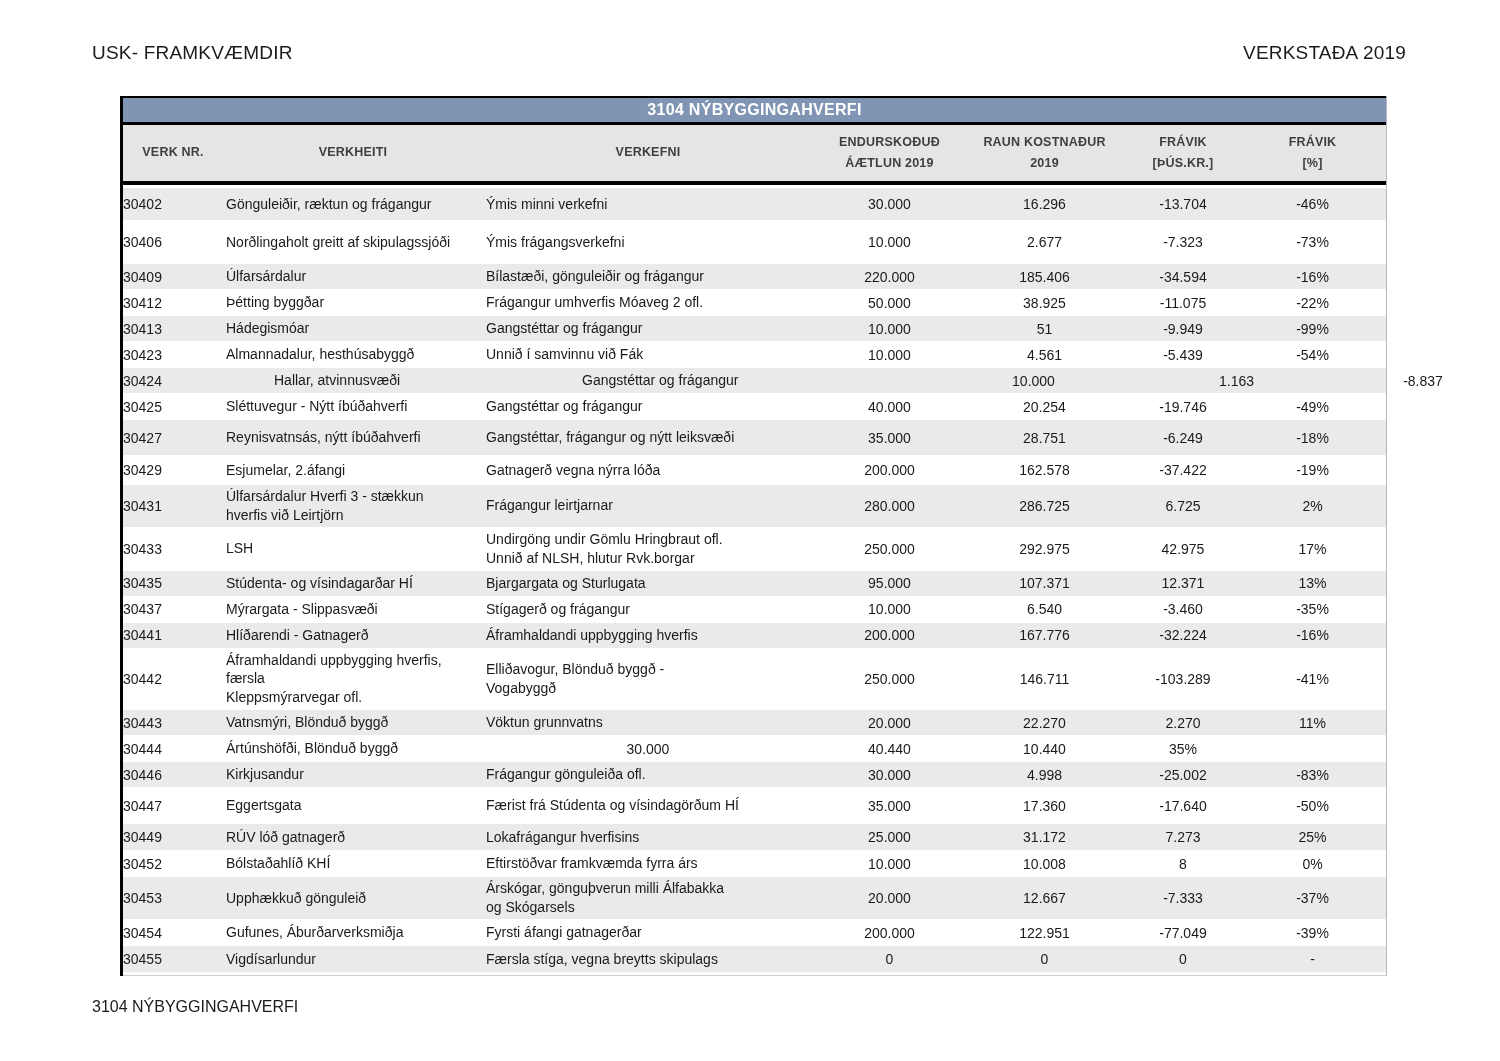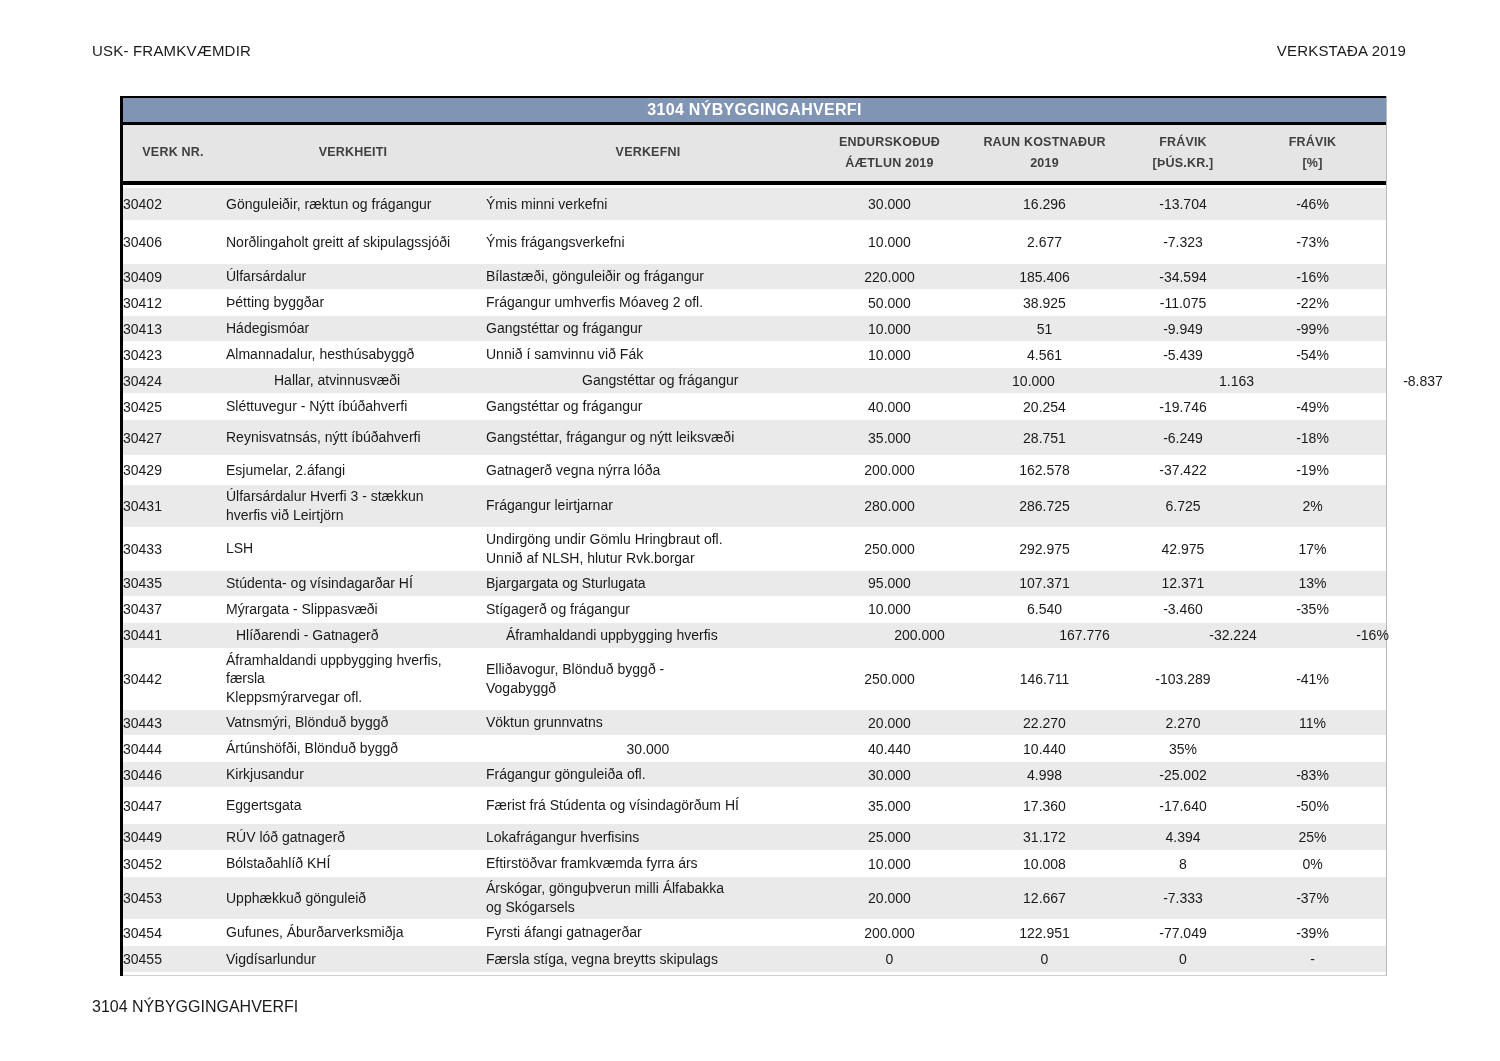--- a/index.html
+++ b/index.html
@@ -16,21 +16,21 @@
     background: #ffffff;
     overflow: hidden;
   }
   .page-header {
     position: absolute;
     top: 42px;
     left: 92px;
     right: 94px;
     display: flex;
     justify-content: space-between;
-    font-size: 15px;
+    font-size: 19px;
     letter-spacing: 0.2px;
     color: #1a1a1a;
   }
   .report-table {
     position: absolute;
     left: 120px;
     top: 96px;
     width: 1263px;
     border-left: 3px solid #000;
     border-right: 1px solid #b9b9b9;
@@ -245,21 +245,21 @@
   </div>
         <div class="trow" style="min-height: 25px;">
     <div class="tcell c-nr">30437</div>
     <div class="tcell c-heiti">Mýrargata - Slippasvæði</div>
     <div class="tcell c-efni">Stígagerð og frágangur</div>
     <div class="tcell c-num">10.000</div>
     <div class="tcell c-num">6.540</div>
     <div class="tcell c-num">-3.460</div>
     <div class="tcell c-num">-35%</div>
   </div>
-        <div class="trow banded" style="min-height: 25px; gap: 10px;">
+        <div class="trow banded" style="min-height: 25px;">
     <div class="tcell c-nr">30441</div>
     <div class="tcell c-heiti">Hlíðarendi - Gatnagerð</div>
     <div class="tcell c-efni">Áframhaldandi uppbygging hverfis</div>
     <div class="tcell c-num">200.000</div>
     <div class="tcell c-num">167.776</div>
     <div class="tcell c-num">-32.224</div>
     <div class="tcell c-num">-16%</div>
   </div>
         <div class="trow" style="min-height: 40px;">
     <div class="tcell c-nr">30442</div>
@@ -306,21 +306,21 @@
     <div class="tcell c-num">17.360</div>
     <div class="tcell c-num">-17.640</div>
     <div class="tcell c-num">-50%</div>
   </div>
         <div class="trow banded" style="min-height: 26px;">
     <div class="tcell c-nr">30449</div>
     <div class="tcell c-heiti">RÚV lóð gatnagerð</div>
     <div class="tcell c-efni">Lokafrágangur hverfisins</div>
     <div class="tcell c-num">25.000</div>
     <div class="tcell c-num">31.172</div>
-    <div class="tcell c-num">4.394</div>
+    <div class="tcell c-num">7.273</div>
     <div class="tcell c-num">25%</div>
   </div>
         <div class="trow" style="min-height: 25px;">
     <div class="tcell c-nr">30452</div>
     <div class="tcell c-heiti">Bólstaðahlíð KHÍ</div>
     <div class="tcell c-efni">Eftirstöðvar framkvæmda fyrra árs</div>
     <div class="tcell c-num">10.000</div>
     <div class="tcell c-num">10.008</div>
     <div class="tcell c-num">8</div>
     <div class="tcell c-num">0%</div>

